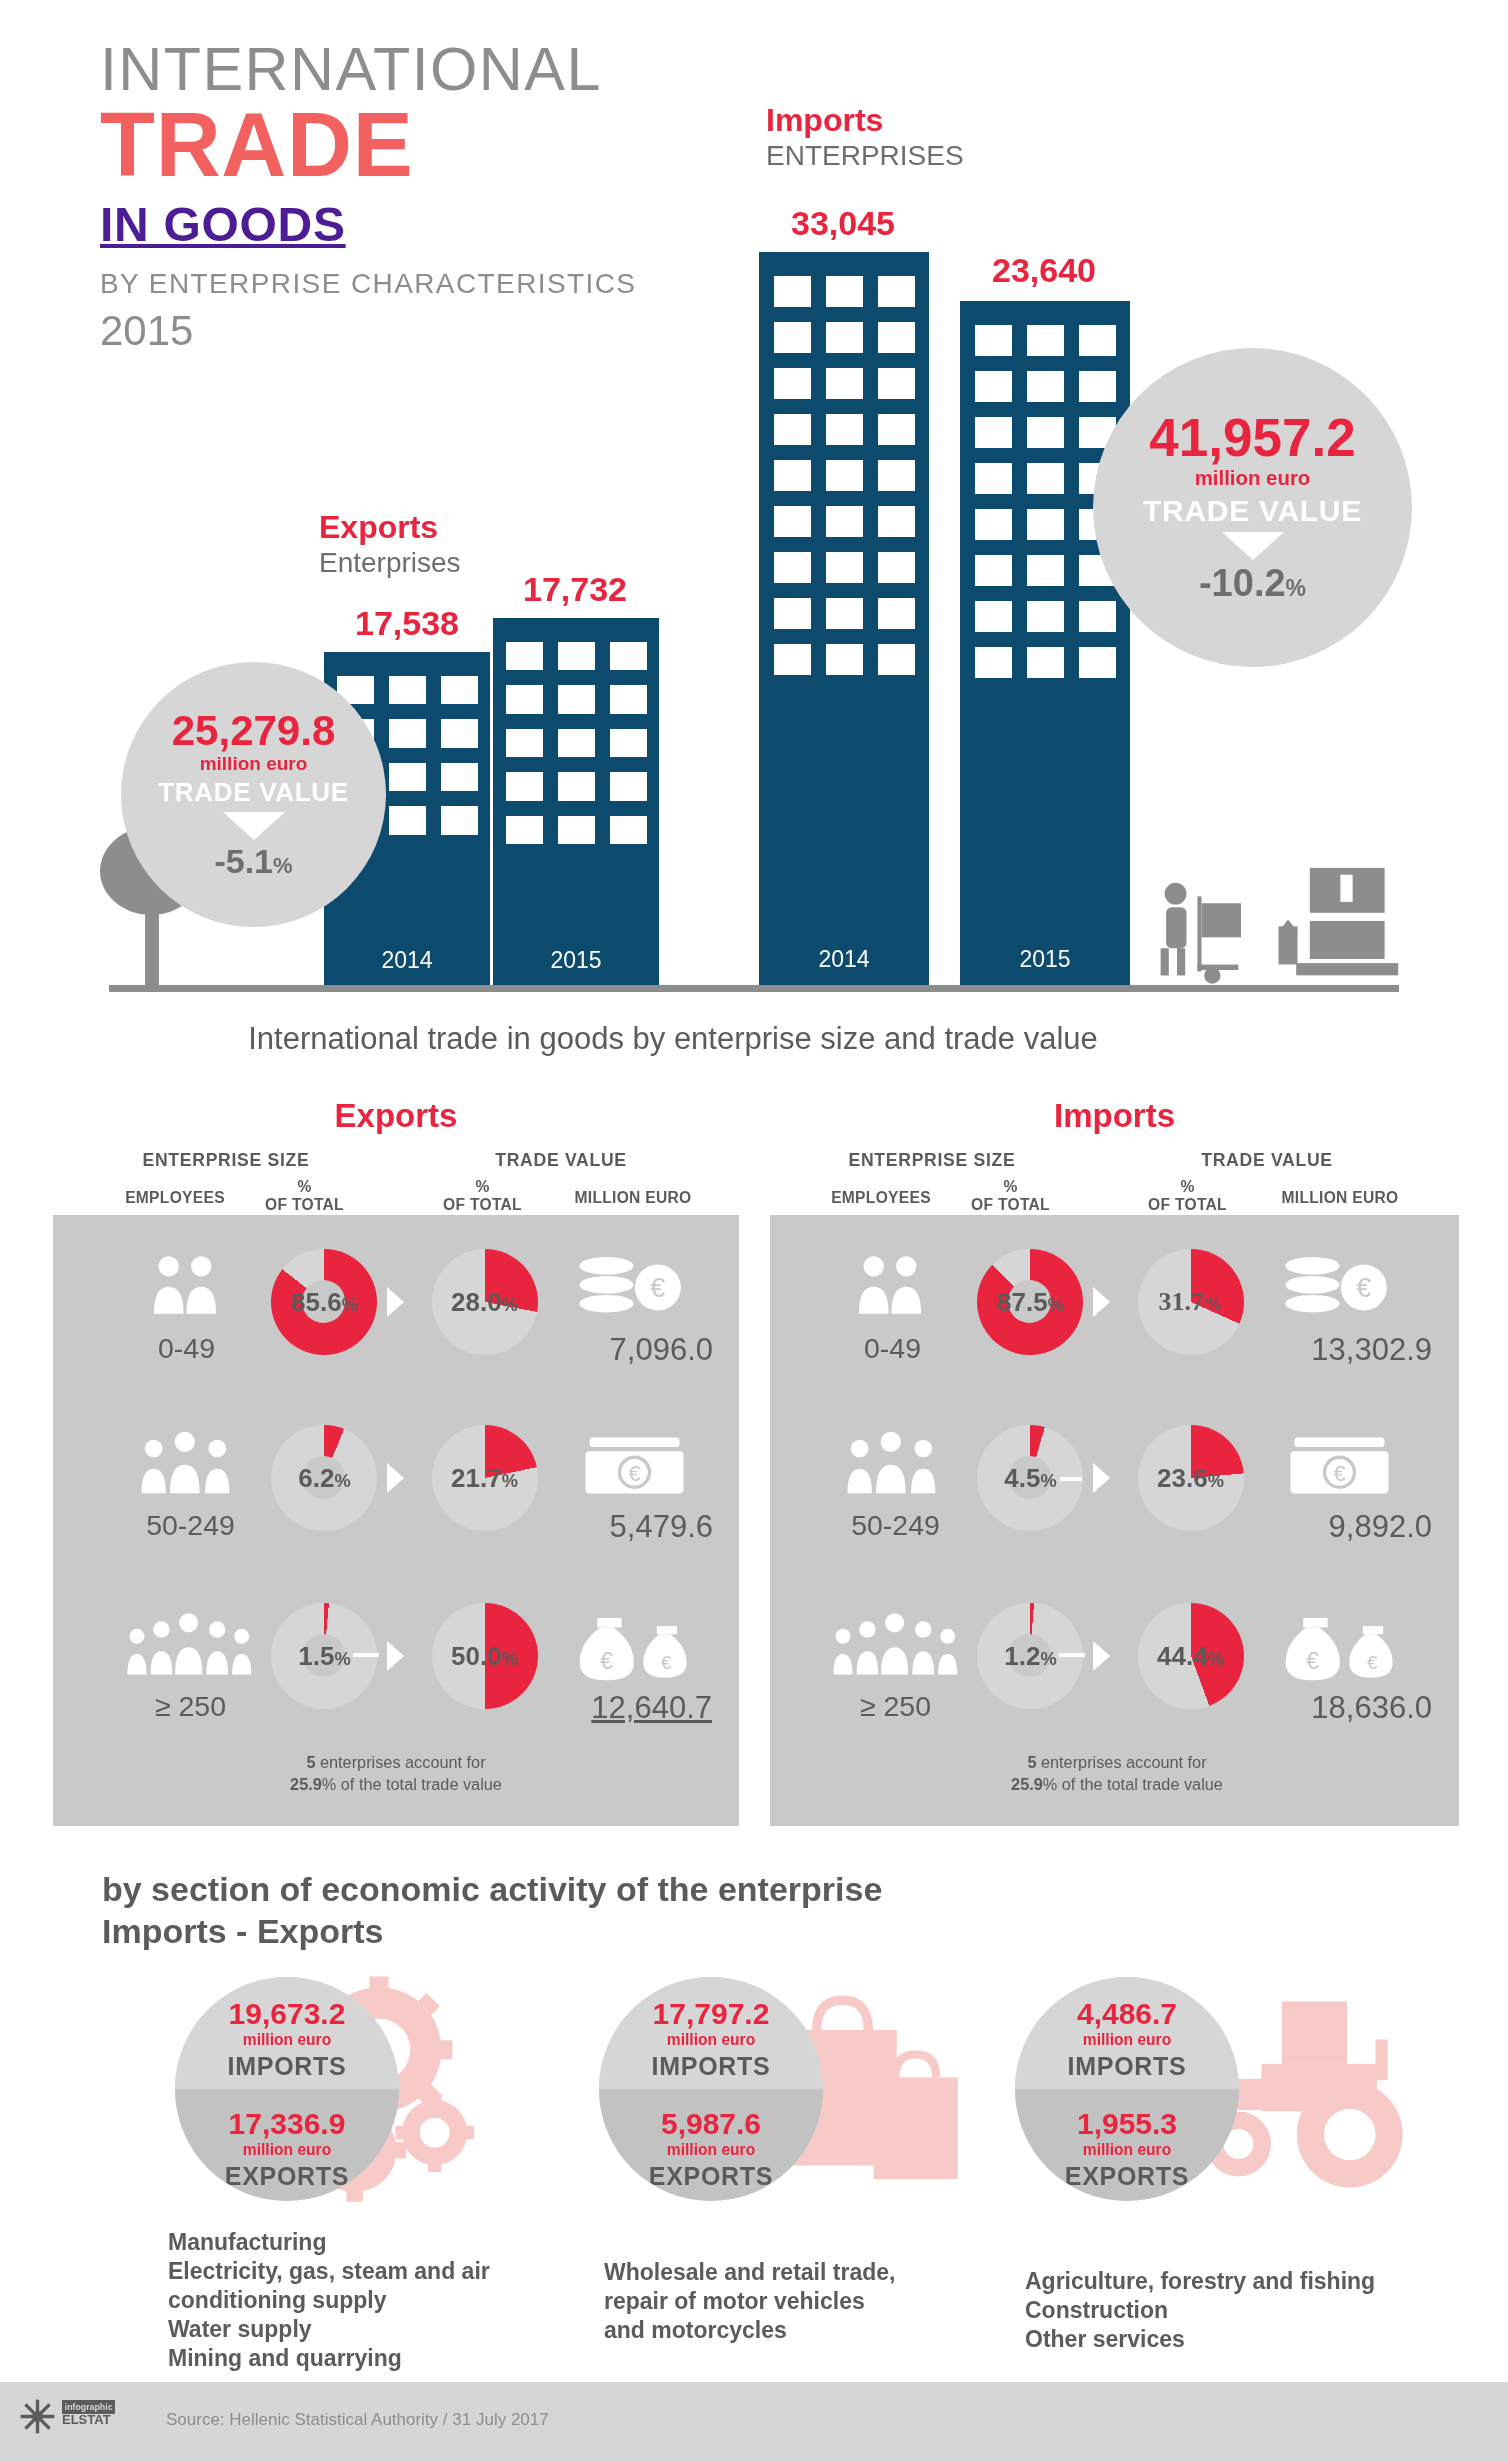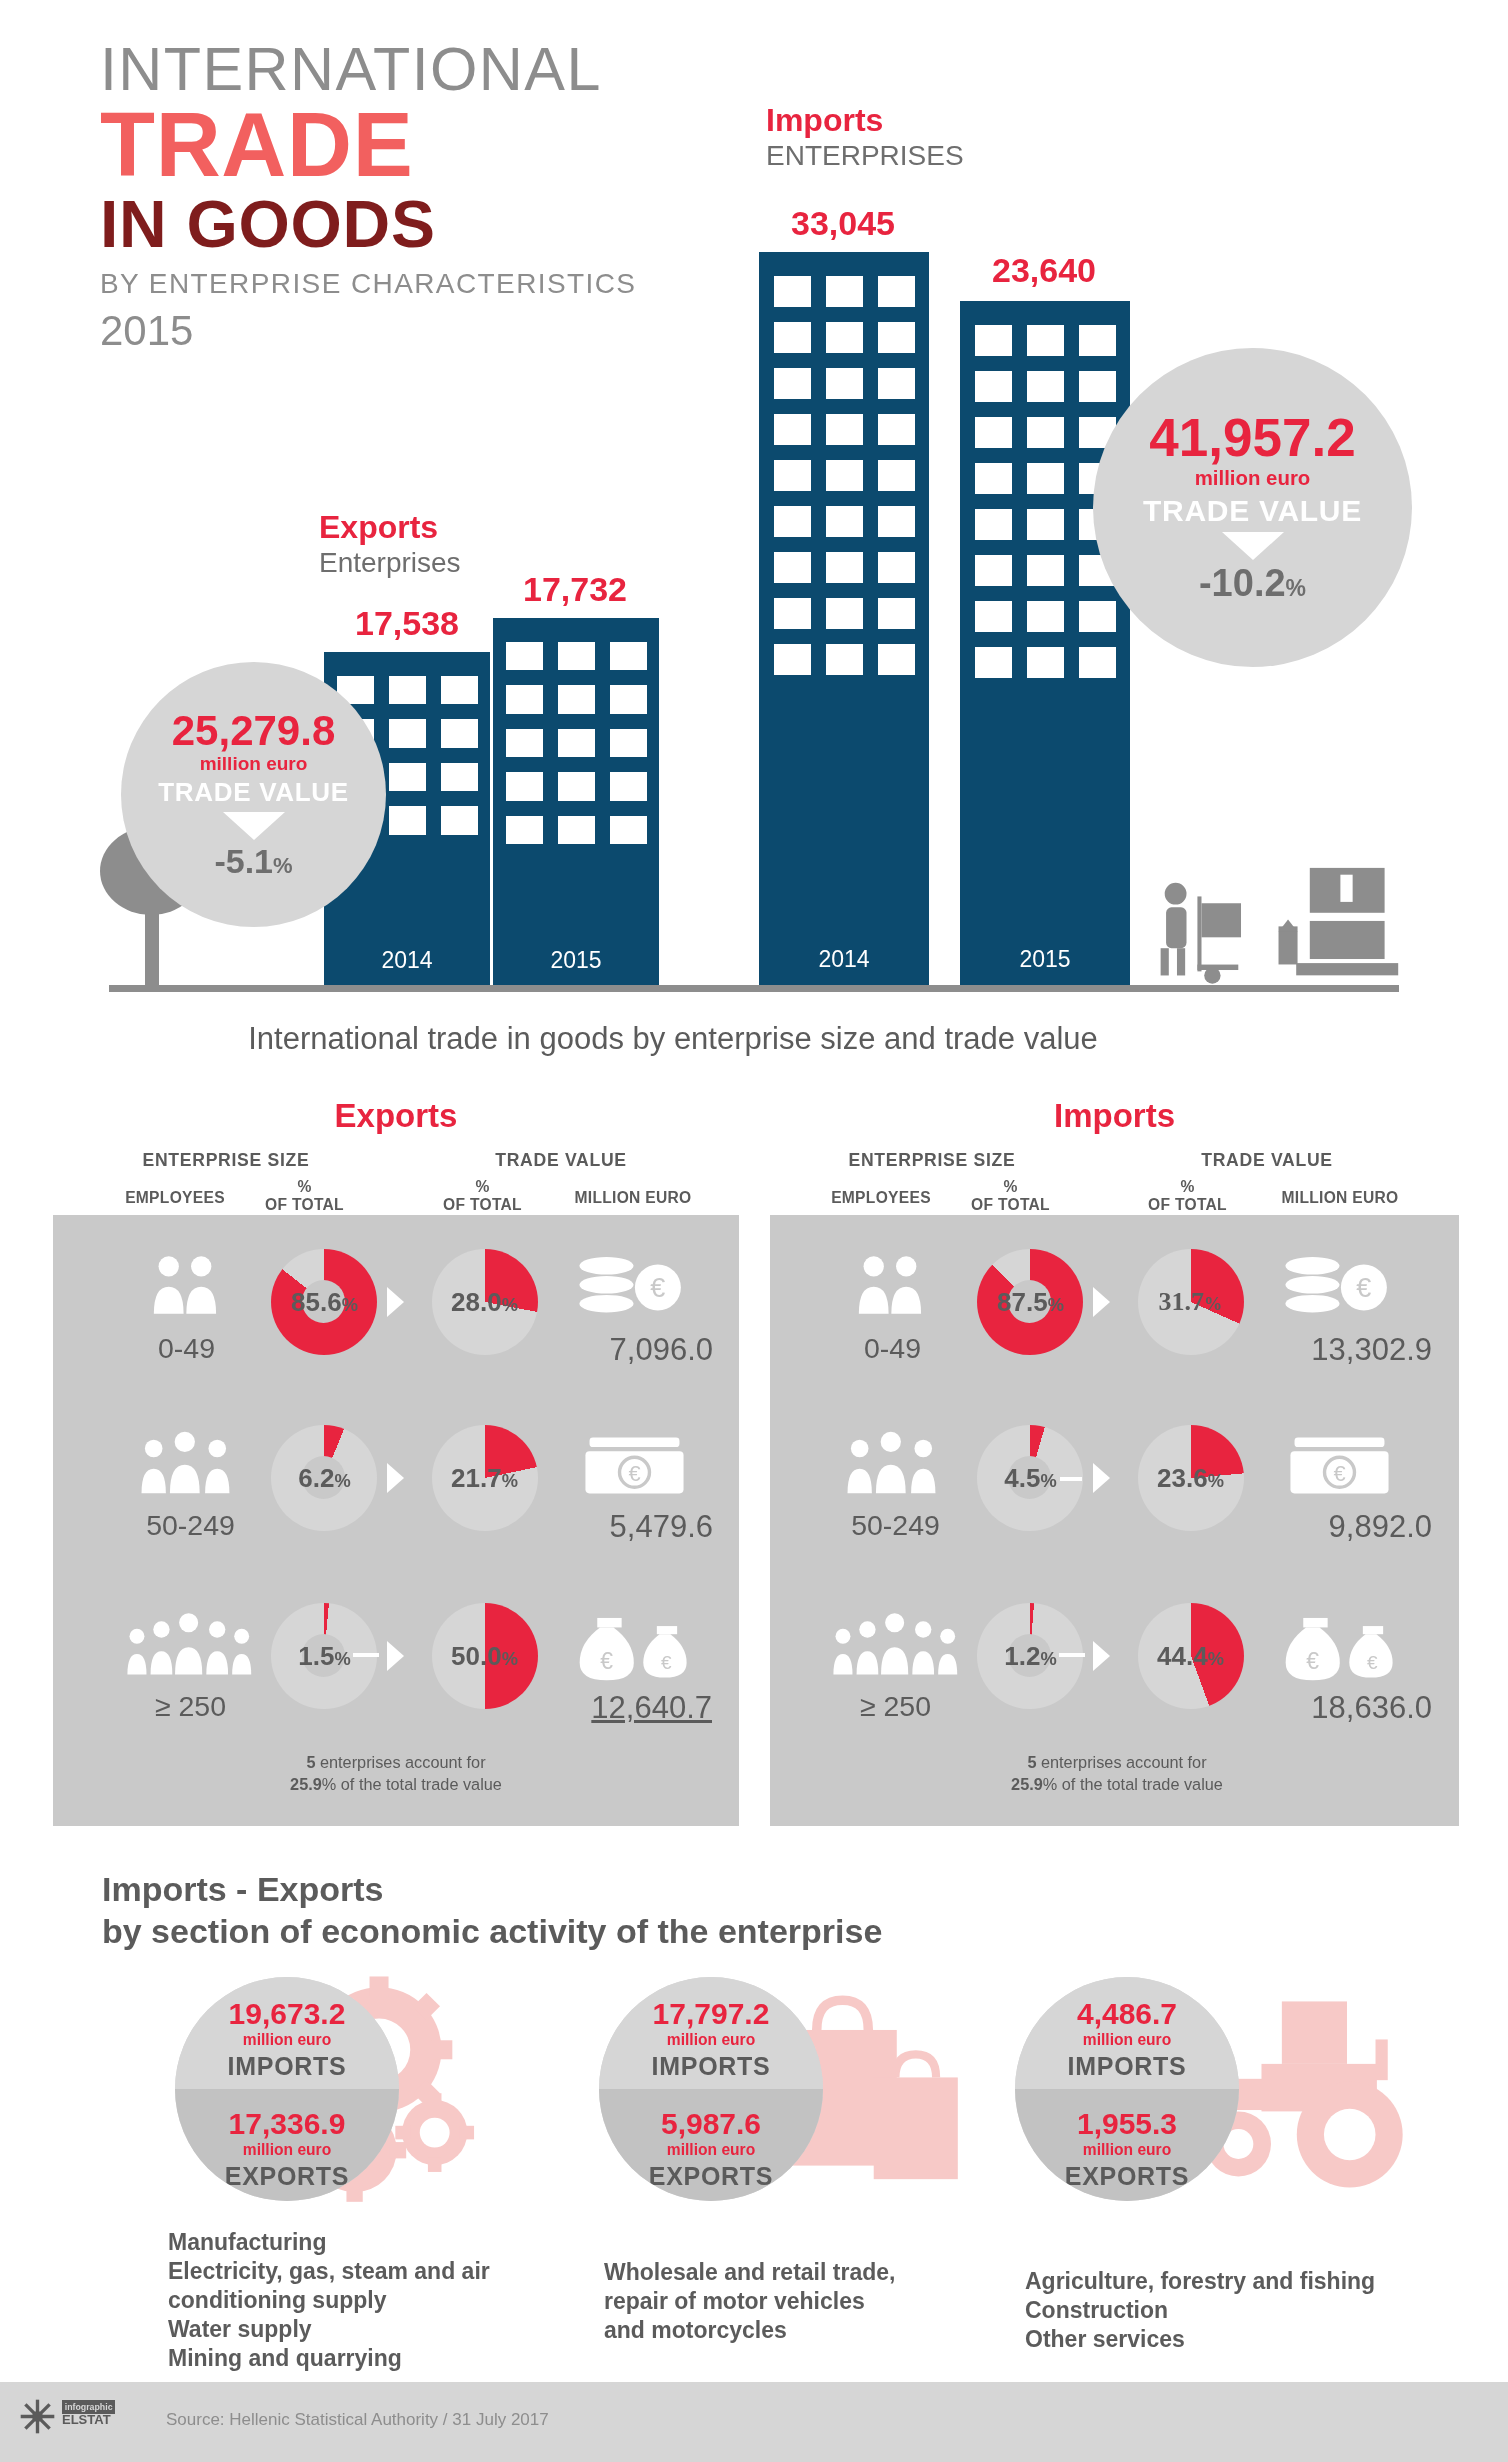--- a/index.html
+++ b/index.html
@@ -9,21 +9,21 @@
     color:#6e6e6e;
   }
   .root{position:absolute;inset:0;background:#ffffff;}
 
   
   .top{position:absolute;left:0;top:0;width:1509px;height:1004px;background:#ffffff;}
 
   .title-block{position:absolute;left:100px;top:37px;width:597px;}
   .t-int{font-size:61px;line-height:65px;letter-spacing:1.4px;color:#8d8d8d;font-weight:normal;}
   .t-trade{font-size:90px;line-height:87px;letter-spacing:0.7px;color:#f2605f;font-weight:bold;}
-  .t-ingoods{font-size:66px;line-height:71px;letter-spacing:0.7px;color:#7f1d1d;font-weight:bold;}
+  .t-ingoods{font-size:48px;line-height:71px;letter-spacing:0.7px;color:#4c1d95;font-weight:bold;text-decoration:underline;}
   .t-sub{font-size:28px;line-height:38px;letter-spacing:1.4px;color:#8d8d8d;margin-top:5.4px;}
   .t-year{font-size:42px;line-height:50px;color:#8d8d8d;margin-top:2.7px;}
 
   
   .baseline{position:absolute;left:109px;top:985px;width:1290px;height:6.8px;background:#8d8d8d;}
 
   
   .bldg{position:absolute;background:#0c4a6e;}
   .bldg .win-grid{position:absolute;left:0;top:0;right:0;bottom:0;display:flex;flex-wrap:wrap;align-content:flex-start;justify-content:center;padding-top:16.3px;}
   .win{background:#ffffff;margin:7.5px 7.5px;}
@@ -511,22 +511,22 @@
   </svg>
   <div class="row-val" style="left:1235px;top:1690px;width:197px;">18,636.0</div>
 
   <div class="footnote" style="left:808px;top:1751px;width:618px;">
     <div><b>5</b><span> enterprises account for</span></div>
     <div><b>25.9</b><span>% of the total trade value</span></div>
   </div>
 
   <div class="bottom">
     <div class="b-title">
+      <div>by section of economic activity of the enterprise</div>
       <div>Imports - Exports</div>
-      <div>by section of economic activity of the enterprise</div>
     </div>
 
     <svg class="pinkart" style="position:absolute;left:231px;top:134px;" width="224" height="231" viewBox="0 0 330 340">
       <circle cx="140" cy="110" r="92" fill="#f7c9c7"></circle>
       <circle cx="140" cy="110" r="46" fill="#ffffff"></circle>
       <g fill="#f7c9c7">
         <rect x="126" y="2" width="28" height="30"></rect>
           <rect x="126" y="188" width="28" height="30"></rect>
         <rect x="32" y="96" width="30" height="28"></rect>
           <rect x="218" y="96" width="30" height="28"></rect>

